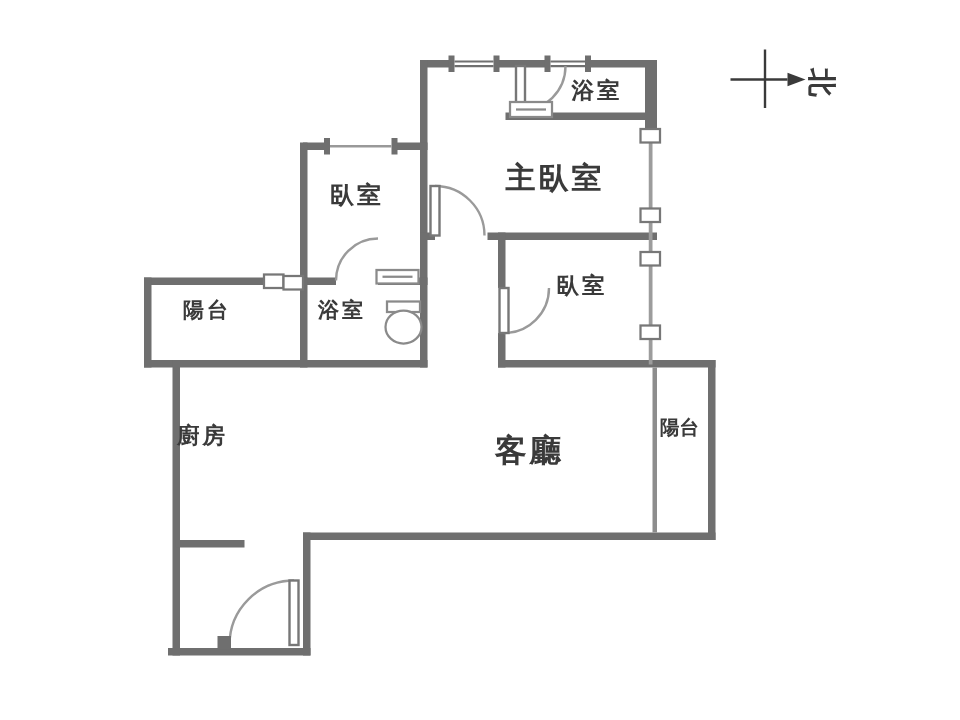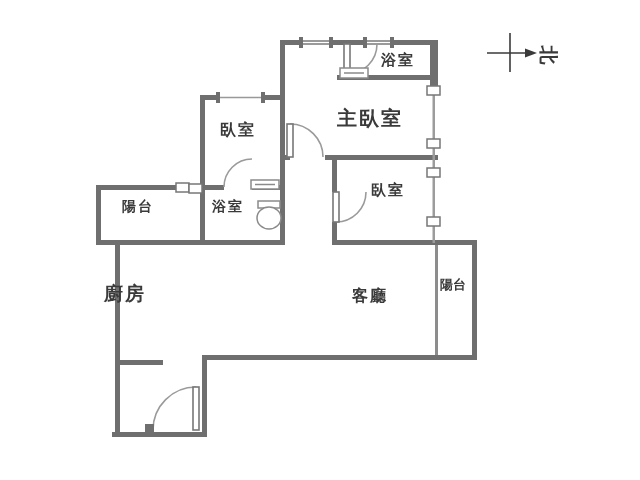--- a/index.html
+++ b/index.html
@@ -139,20 +139,20 @@
       <line x1="510" y1="33" x2="510" y2="72"></line>
     </g>
   </svg>
 
   <div class="room-label" style="left:381px;top:51px;font-size:15px;">浴室</div>
   <div class="room-label" style="left:337px;top:105px;font-size:20px;">主臥室</div>
   <div class="room-label" style="left:220px;top:120px;font-size:16px;">臥室</div>
   <div class="room-label" style="left:371px;top:181px;font-size:15px;">臥室</div>
   <div class="room-label" style="left:122px;top:198px;font-size:14px;">陽台</div>
   <div class="room-label" style="left:212px;top:198px;font-size:14px;">浴室</div>
-  <div class="room-label" style="left:104px;top:281px;font-size:19px;">廚房</div>
-  <div class="room-label" style="left:352px;top:286px;font-size:16px;">客廳</div>
+  <div class="room-label" style="left:118px;top:281px;font-size:15px;">廚房</div>
+  <div class="room-label" style="left:330px;top:286px;font-size:21px;">客廳</div>
   <div class="room-label" style="left:440px;top:276px;font-size:13px;letter-spacing:0;">陽台</div>
 
   <div id="north-label">北</div>
 
 
 </div>
 
 </body></html>

